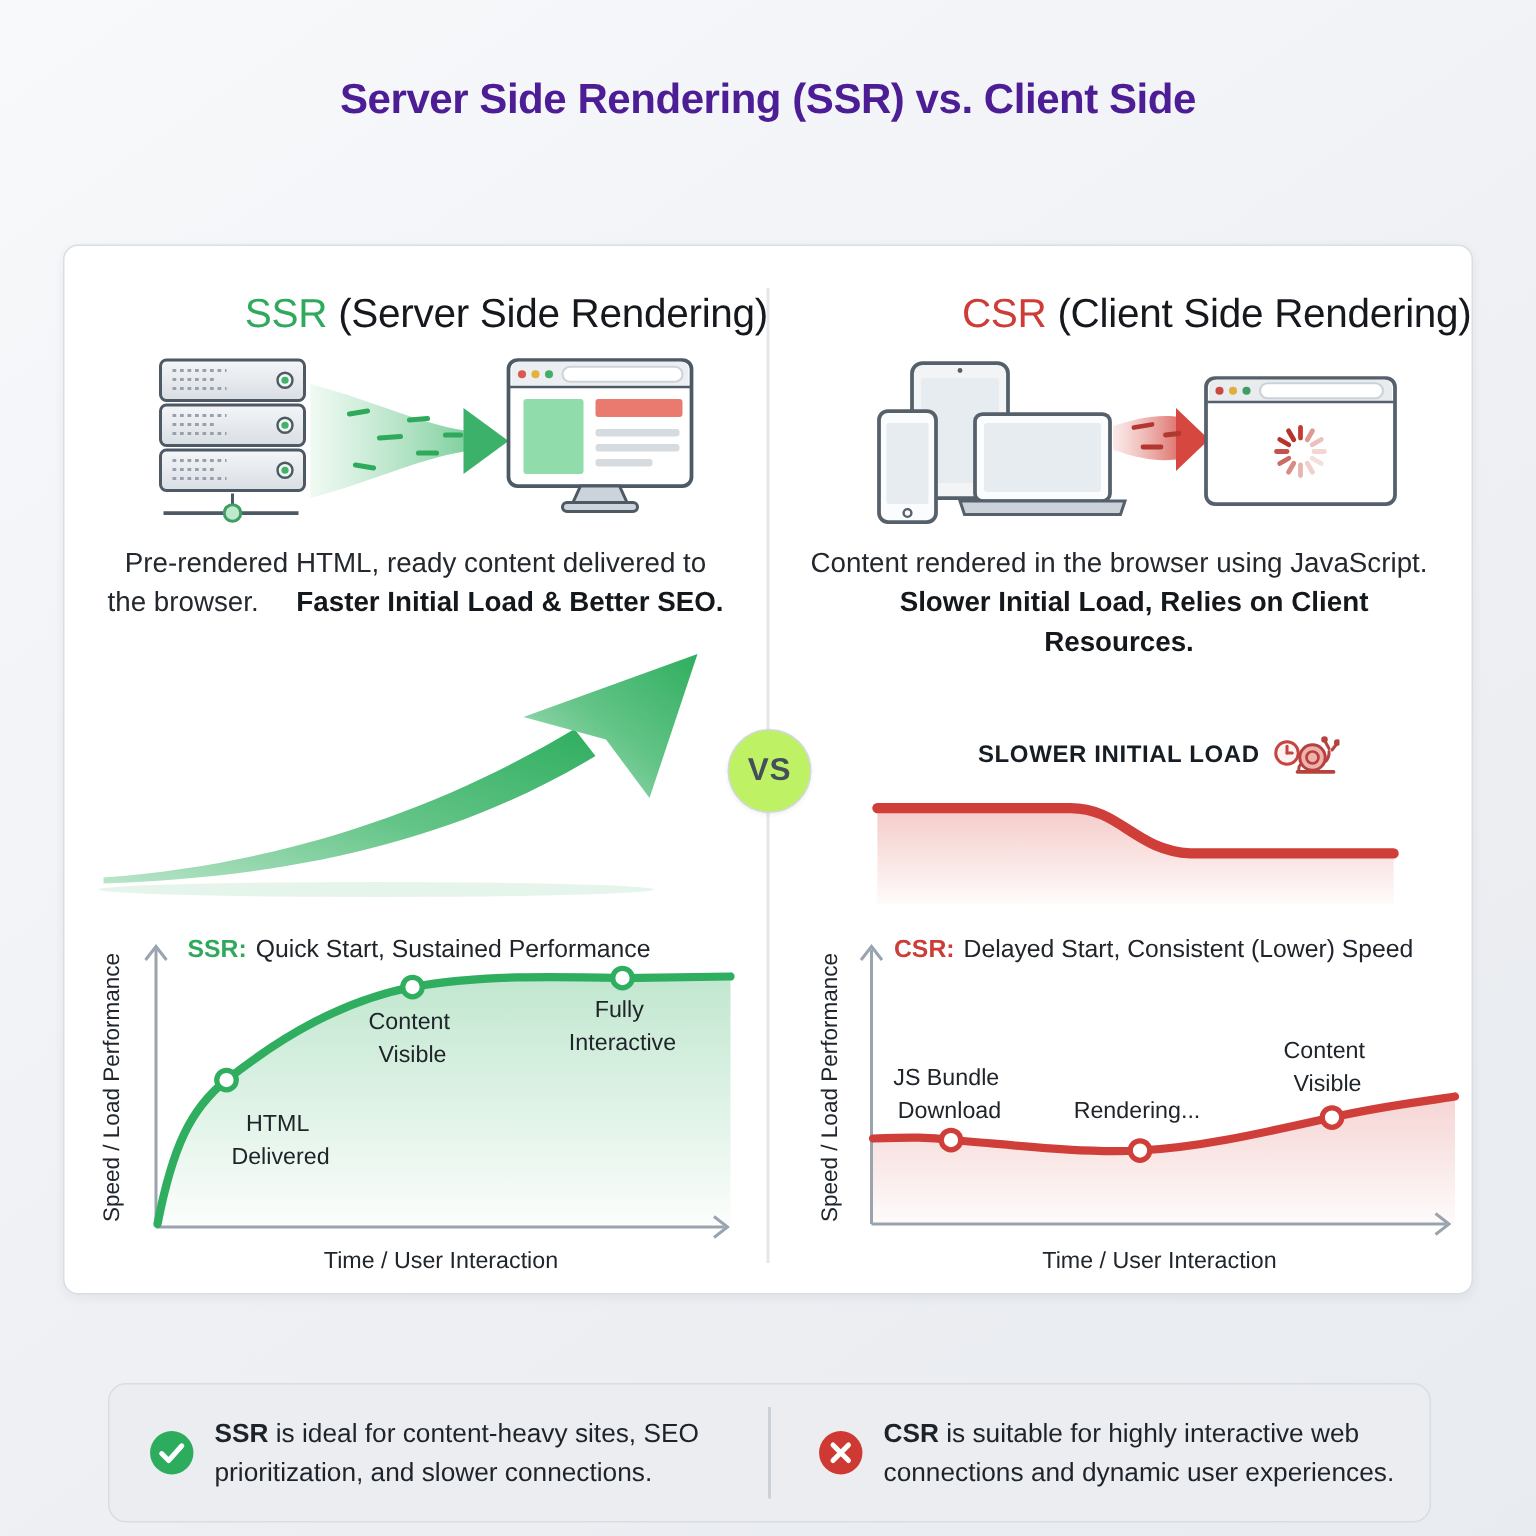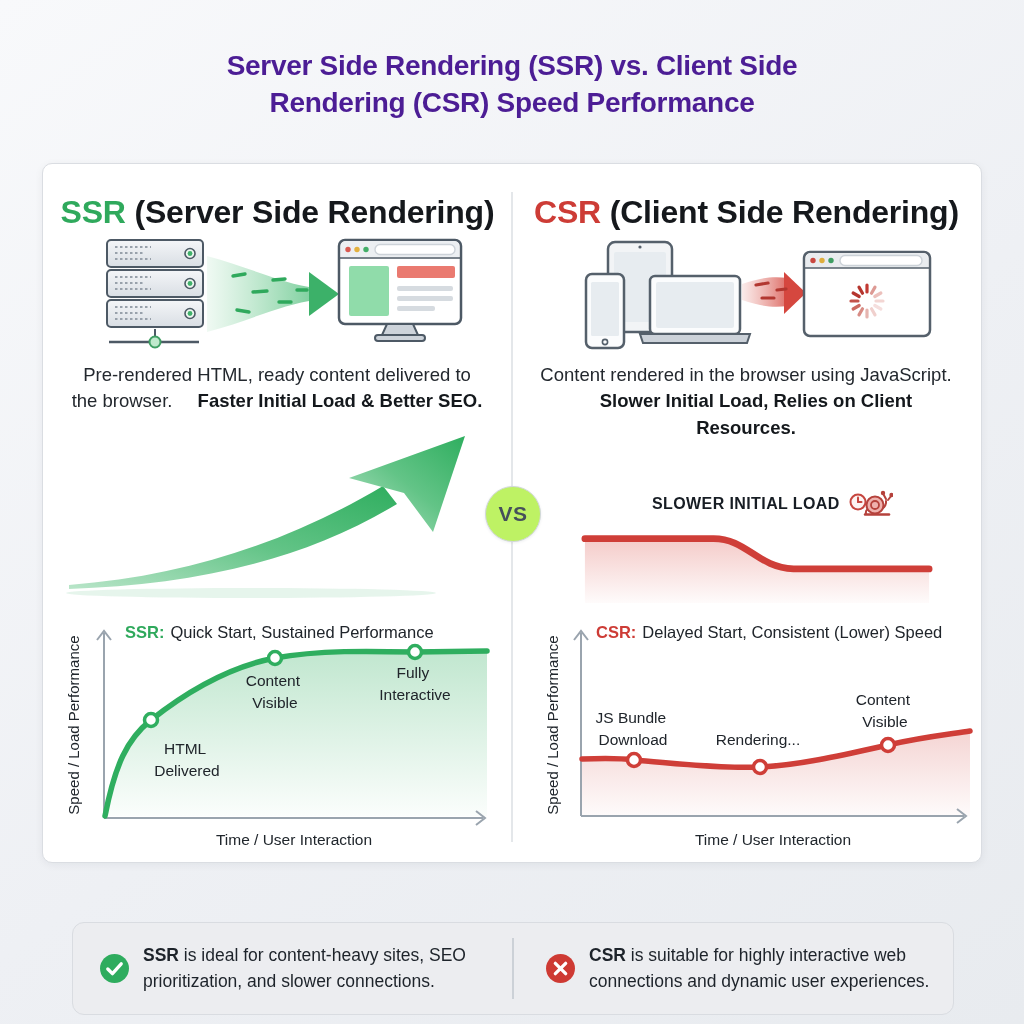--- a/index.html
+++ b/index.html
@@ -20,22 +20,22 @@
     background:#ffffff;border:1px solid #dadde2;border-radius:10px;
     box-shadow:0 2px 8px rgba(25,35,55,0.06);
   }
   .column-divider{
     position:absolute;left:468px;top:28px;width:2px;height:650px;background:#e4e7ea;
   }
   .col{position:absolute;top:0;width:469px;height:100%;}
   .col-left{left:0;}
   .col-right{left:469px;}
   .col-heading{
-    position:absolute;top:30px;left:0;width:100%;text-align:center;
-    font-size:32px;font-weight:bold;color:#15181c;letter-spacing:-0.2px;
+    position:absolute;top:30px;left:0;width:100%;text-align:right;
+    font-size:27px;font-weight:normal;color:#15181c;letter-spacing:-0.2px;
   }
   .abbr-green{color:#2fa95c;}
   .abbr-red{color:#cd3c36;}
   .illus{position:absolute;top:70px;left:44px;width:380px;height:120px;}
   .desc{
     position:absolute;top:198px;left:28px;width:412px;text-align:center;
     font-size:18.5px;line-height:1.42;color:#23282e;
   }
   .desc b{color:#14181c;margin-left:20px;}
   .swoosh{position:absolute;top:262px;left:18px;width:420px;height:175px;}
@@ -66,21 +66,20 @@
   .footer-divider{position:absolute;left:439px;top:15px;width:2px;height:61px;background:#ccd1d7;}
   .fi-icon{flex:0 0 auto;}
 </style>
 </head>
 <body>
 
 <div class="page">
 
   <div class="title">
     <div>Server Side Rendering (SSR) vs. Client Side</div>
-    <div>Rendering (CSR) Speed Performance</div>
   </div>
 
   <div class="card">
     <div class="column-divider"></div>
 
     <div class="col col-left">
       <div class="col-heading">
         <span class="abbr-green">SSR</span><span> (Server Side Rendering)</span>
       </div>
 

